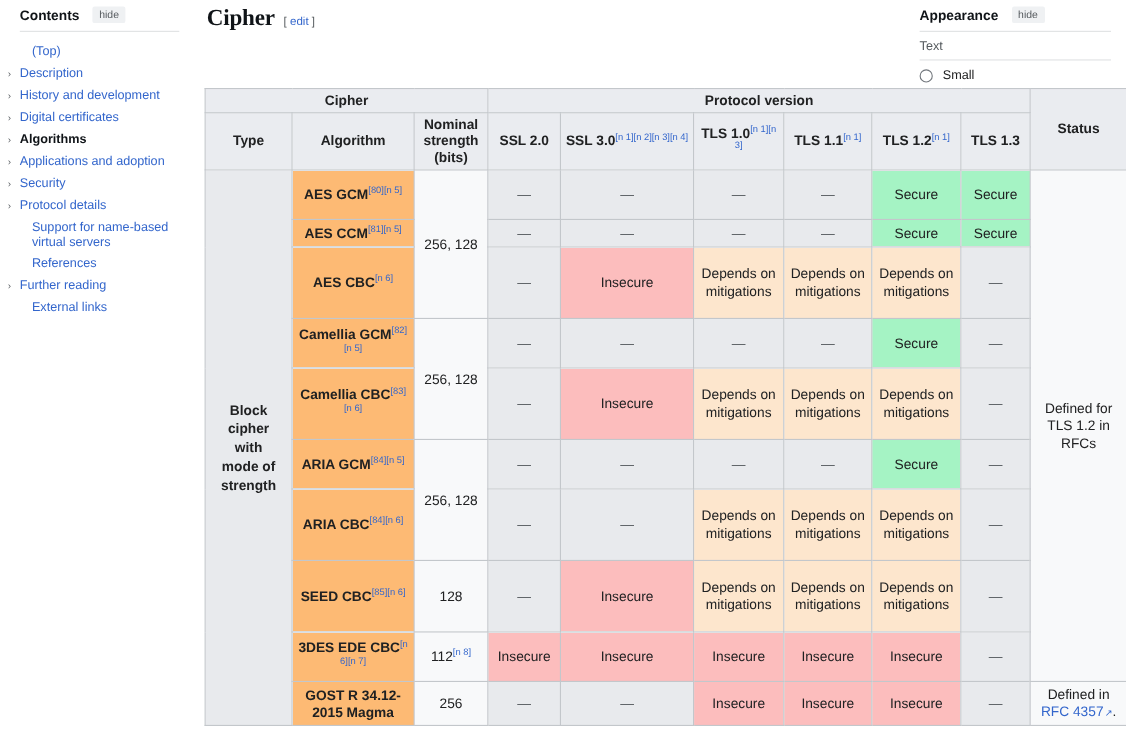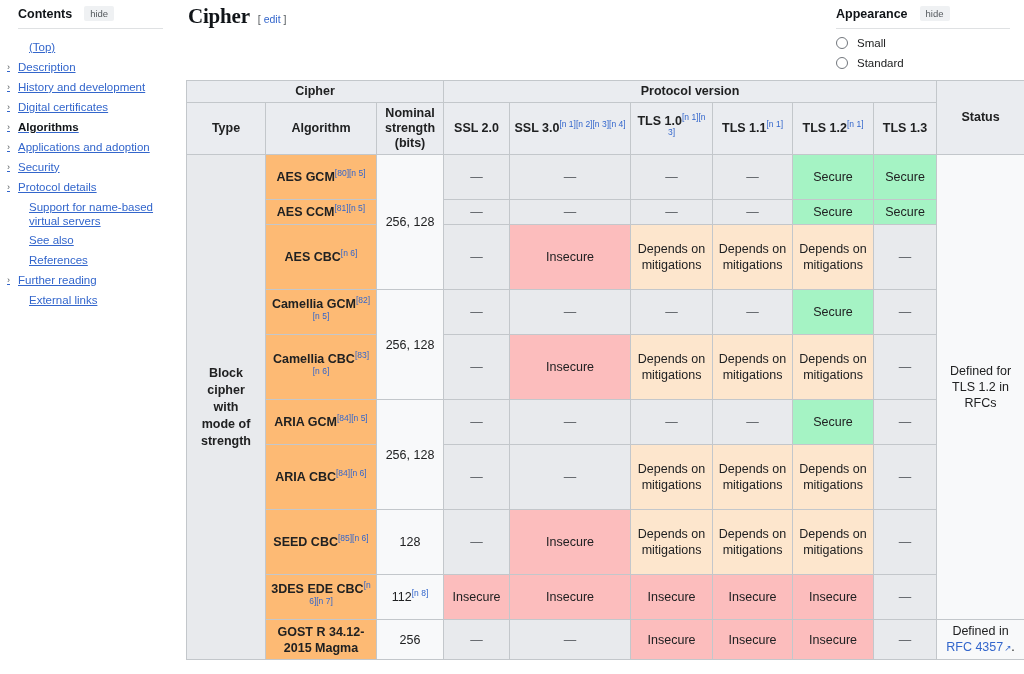--- a/index.html
+++ b/index.html
@@ -49,21 +49,20 @@
     line-height: 1.2;
   }
   .toc-list { margin-top: 8px; }
   .toc-item {
     display: flex;
     align-items: flex-start;
     font-size: 11.5px;
     line-height: 14px;
     padding: 2.5px 0 2.5px 0;
     color: #3366cc;
-    text-decoration: underline;
   }
   .toc-item .chev {
     width: 11px;
     flex: 0 0 11px;
     color: #54595d;
     font-size: 9px;
     line-height: 15px;
     margin-left: -11px;
   }
   .toc-item .chev.empty { visibility: hidden; }
@@ -271,24 +270,20 @@
           <span class="chev">›</span>
           <span class="lbl">Security</span>
         </div>
         <div class="toc-item">
           <span class="chev">›</span>
           <span class="lbl">Protocol details</span>
         </div>
         <div class="toc-item toc-indent">
           <span class="chev empty">›</span>
           <span class="lbl">Support for name-based virtual servers</span>
-        </div>
-        <div class="toc-item toc-indent">
-          <span class="chev empty">›</span>
-          <span class="lbl">See also</span>
         </div>
         <div class="toc-item toc-indent">
           <span class="chev empty">›</span>
           <span class="lbl">References</span>
         </div>
         <div class="toc-item">
           <span class="chev">›</span>
           <span class="lbl">Further reading</span>
         </div>
         <div class="toc-item toc-indent">
@@ -446,23 +441,20 @@
           </tr>
         </tbody>
     </table>
   </div>
 
   <div id="appearance">
     <div id="app-header">
       <span id="app-title">Appearance</span>
       <span class="hide-btn">hide</span>
     </div>
+    <div id="app-section">Text</div>
     <div class="radio-row">
       <span class="radio"></span>
       <span>Small</span>
     </div>
-    <div class="radio-row">
-      <span class="radio"></span>
-      <span>Standard</span>
-    </div>
   </div>
 
 </div>
 
 </body></html>

